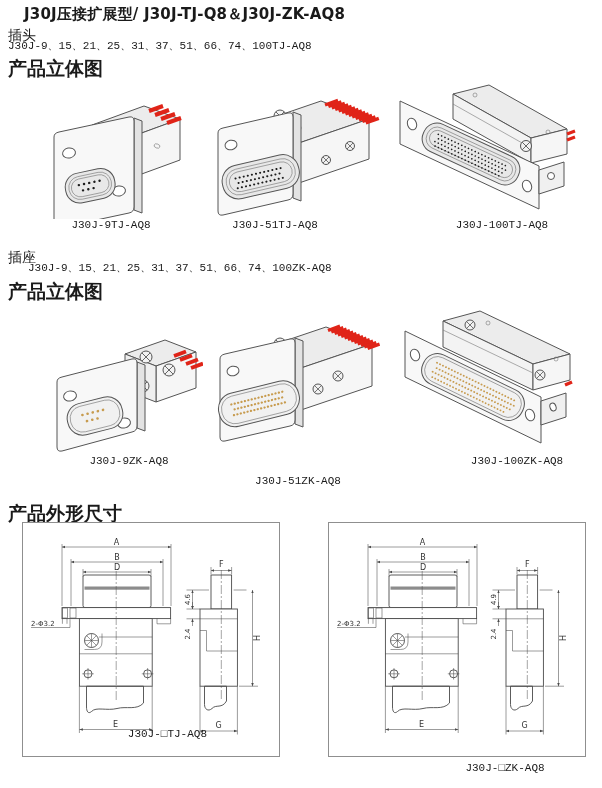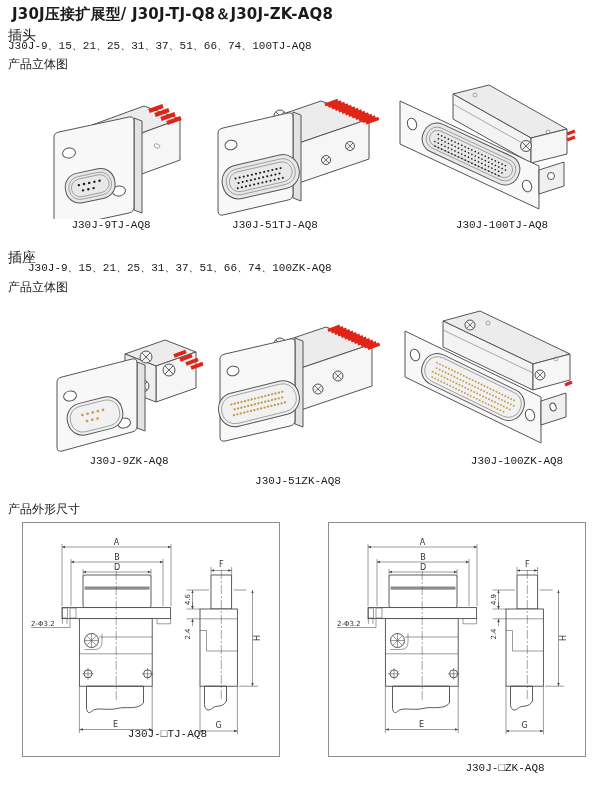--- a/index.html
+++ b/index.html
@@ -2,38 +2,38 @@
 <html><head>
 <meta charset="utf-8">
 <style>
   html,body{margin:0;padding:0;background:#fff;}
   body{width:602px;height:788px;position:relative;font-family:"DejaVu Sans",sans-serif;color:#1a1a1a;overflow:hidden;}
   .abs{position:absolute;}
   .title{font-size:15px;font-weight:bold;letter-spacing:0.2px;}
   .sub{font-size:14px;}
   .mono{font-family:"Liberation Mono","DejaVu Sans Mono",monospace;}
   .models{font-size:11px;}
-  .sechead{font-size:12px;font-weight:normal;}
+  .sechead{font-size:19px;font-weight:bold;}
   .cap{font-size:11px;text-align:center;width:150px;}
   .dimbox{border:1px solid #8f8f8f;background:#fff;}
   svg{display:block;}
   .ln{stroke:#4a4a4a;stroke-width:0.9;fill:none;}
   .lnw{stroke:#4a4a4a;stroke-width:0.9;fill:#fff;}
   .thin{stroke:#4a4a4a;stroke-width:0.55;fill:none;}
   .dim{stroke:#4a4a4a;stroke-width:0.55;fill:none;}
   .cl{stroke:#4a4a4a;stroke-width:0.5;fill:none;stroke-dasharray:9 2 2 2;}
   .dimtxt{font-family:"DejaVu Sans",sans-serif;font-size:8px;fill:#333;}
   .dimtxts{font-family:"DejaVu Sans",sans-serif;font-size:7px;fill:#333;}
   .iso{stroke:#555;stroke-width:1;stroke-linejoin:round;}
   .isothin{stroke:#777;stroke-width:0.6;fill:none;}
 </style>
 </head>
 <body>
 
-<div class="abs title" style="left:12px;top:5px;">J30J压接扩展型/ J30J-TJ-Q8＆J30J-ZK-AQ8</div>
+<div class="abs title" style="left:24px;top:5px;">J30J压接扩展型/ J30J-TJ-Q8＆J30J-ZK-AQ8</div>
 <div class="abs sub" style="left:8px;top:27px;">插头</div>
 <div class="abs models mono" style="left:8px;top:38px;">J30J-9、15、21、25、31、37、51、66、74、100TJ-AQ8</div>
 <div class="abs sechead" style="left:8px;top:56px;">产品立体图</div>
 
 <svg class="abs" style="left:32px;top:86px;" width="170" height="133" viewBox="0 0 170 133">
   <g class="iso">
     <polygon points="60,39 112,20 148,33 96,52" fill="#ececec"></polygon>
     <polygon points="96,52 148,33 148,74 96,93" fill="#f6f6f6"></polygon>
   </g>
   <g stroke="#e02418" stroke-width="4">

